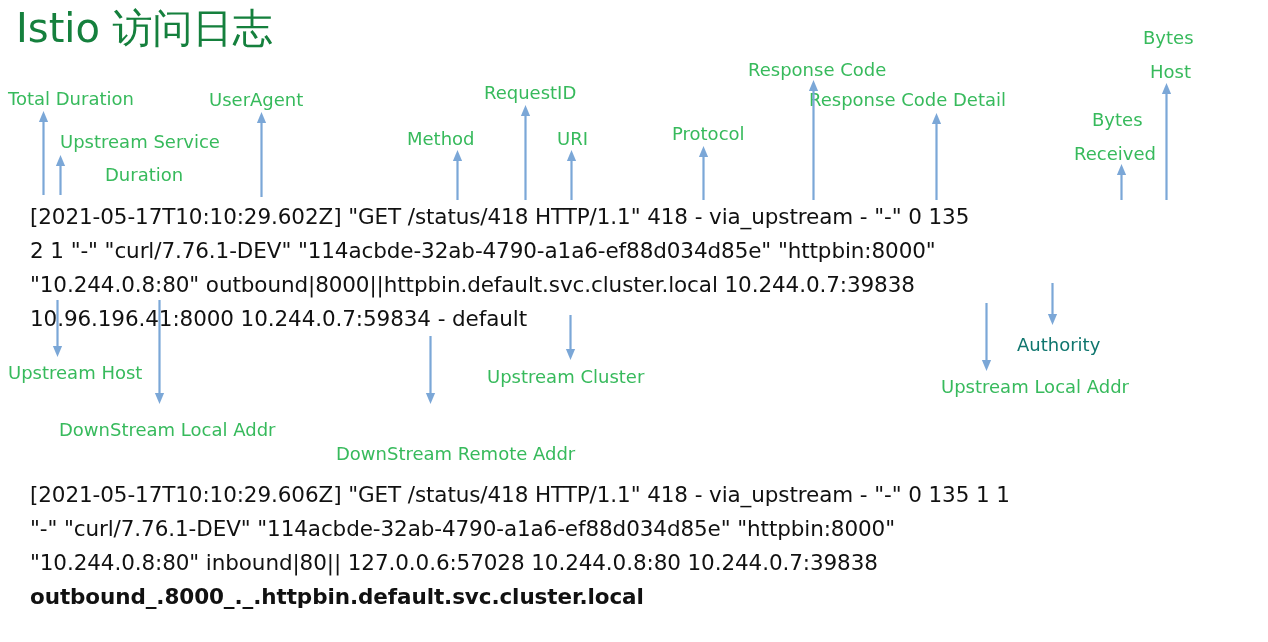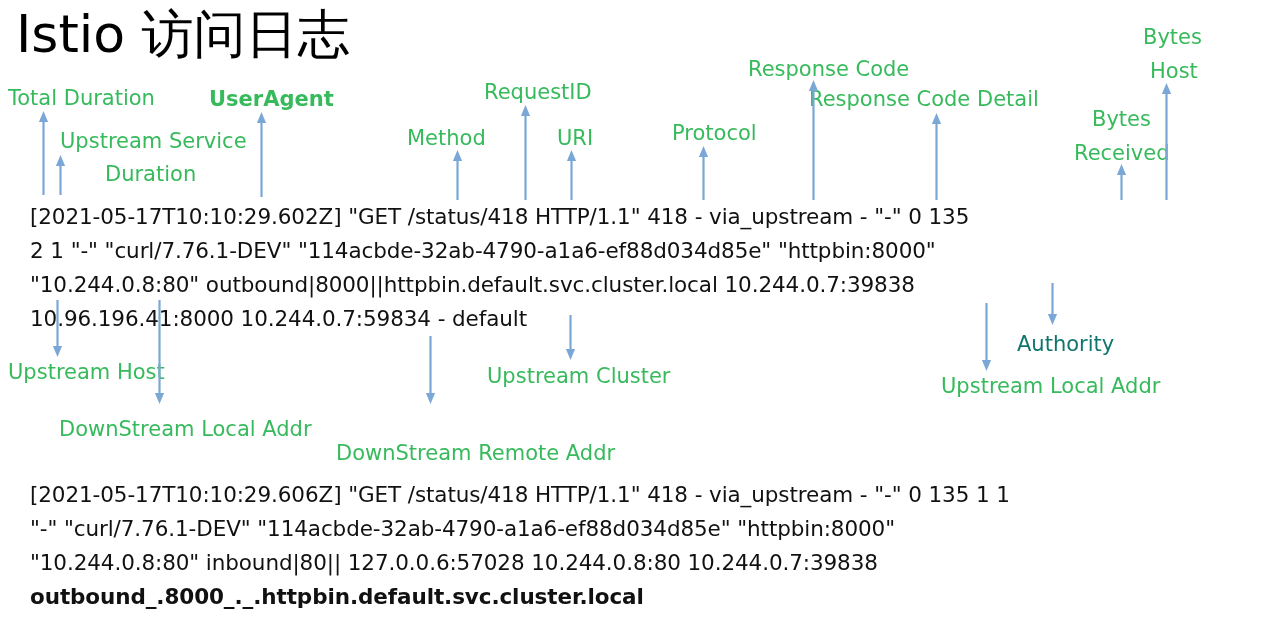--- a/index.html
+++ b/index.html
@@ -7,31 +7,31 @@
     width:1268px;height:642px;
     background:#ffffff;
     font-family:"DejaVu Sans","Liberation Sans",sans-serif;
     overflow:hidden;
   }
   #stage{position:relative;width:1268px;height:642px;}
 
   
   .title{
     position:absolute;left:16px;top:8px;
-    font-size:52px;line-height:1.0;
-    color:#000000;
+    font-size:40px;line-height:1.0;
+    color:#15803d;
     letter-spacing:0px;
     white-space:nowrap;
   }
 
   
   .ann{
     position:absolute;
     color:#37BA5C;
-    font-size:21px;
+    font-size:18px;
     line-height:21px;
     white-space:nowrap;
   }
 
   
   .logblock{
     position:absolute;
     color:#111111;
     font-size:21.5px;
     line-height:34px;
@@ -49,21 +49,21 @@
 <body>
 
 <div id="stage">
 
   <div class="title">Istio 访问日志</div>
 
   <div id="annotations-layer">
       <div class="ann" style="left: 8px; top: 88px; color: rgb(55, 186, 92);">Total Duration</div>
       <div class="ann" style="left: 60px; top: 131px; color: rgb(55, 186, 92);">Upstream Service</div>
       <div class="ann" style="left: 105px; top: 164px; color: rgb(55, 186, 92);">Duration</div>
-      <div class="ann" style="left: 209px; top: 89px; color: rgb(55, 186, 92); font-weight: bold;">UserAgent</div>
+      <div class="ann" style="left: 209px; top: 89px; color: rgb(55, 186, 92);">UserAgent</div>
       <div class="ann" style="left: 407px; top: 128px; color: rgb(55, 186, 92);">Method</div>
       <div class="ann" style="left: 484px; top: 82px; color: rgb(55, 186, 92);">RequestID</div>
       <div class="ann" style="left: 557px; top: 128px; color: rgb(55, 186, 92);">URI</div>
       <div class="ann" style="left: 672px; top: 123px; color: rgb(55, 186, 92);">Protocol</div>
       <div class="ann" style="left: 748px; top: 59px; color: rgb(55, 186, 92);">Response Code</div>
       <div class="ann" style="left: 809px; top: 89px; color: rgb(55, 186, 92);">Response Code Detail</div>
       <div class="ann" style="left: 1092px; top: 109px; color: rgb(55, 186, 92);">Bytes</div>
       <div class="ann" style="left: 1074px; top: 143px; color: rgb(55, 186, 92);">Received</div>
       <div class="ann" style="left: 1143px; top: 27px; color: rgb(55, 186, 92);">Bytes</div>
       <div class="ann" style="left: 1150px; top: 61px; color: rgb(55, 186, 92);">Host</div>

